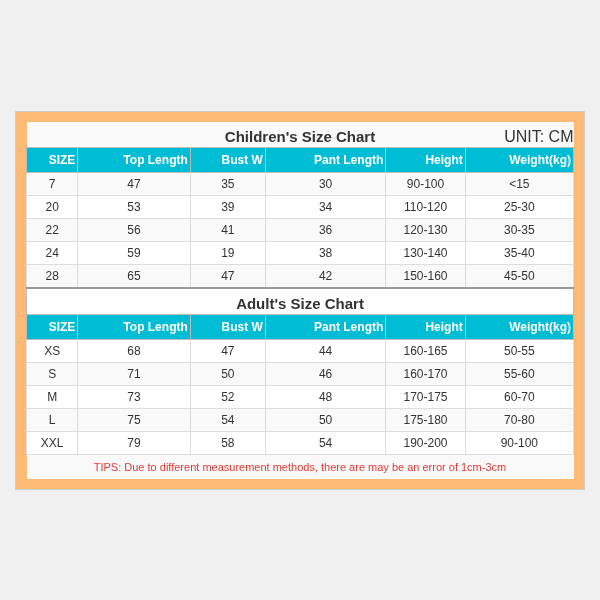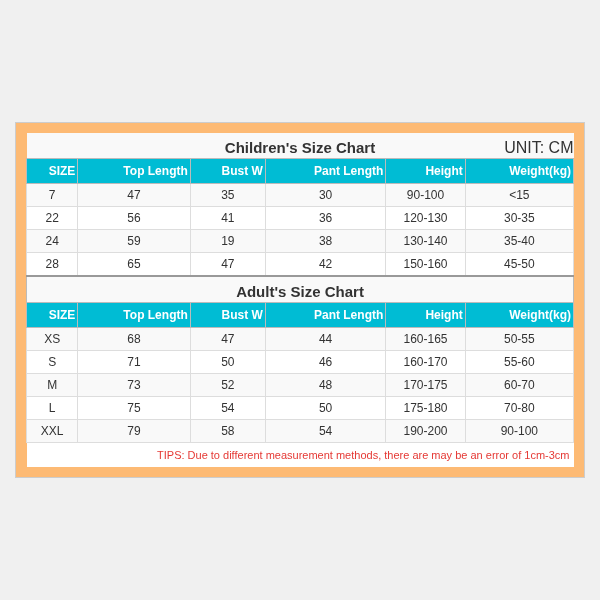--- a/index.html
+++ b/index.html
@@ -54,21 +54,21 @@
     }
     tr:nth-child(odd) td {
       background-color: #f9f9f9;
     }
     tr:nth-child(even) td {
       background-color: #ffffff;
     }
     .tips-row td {
       color: #e53935;
       font-size: 11px;
-      text-align: right;
+      text-align: center;
       padding: 6px 4px;
       background: #fff;
       border: none;
     }
   </style>
 </head>
 <body>
 
 <div class="chart-container">
   <table>
@@ -94,20 +94,28 @@
 
     <tr>
       <td>7</td>
       <td>47</td>
       <td>35</td>
       <td>30</td>
       <td>90-100</td>
       <td>&lt;15</td>
     </tr>
     <tr>
+      <td>20</td>
+      <td>53</td>
+      <td>39</td>
+      <td>34</td>
+      <td>110-120</td>
+      <td>25-30</td>
+    </tr>
+    <tr>
       <td>22</td>
       <td>56</td>
       <td>41</td>
       <td>36</td>
       <td>120-130</td>
       <td>30-35</td>
     </tr>
     <tr>
       <td>24</td>
       <td>59</td>

